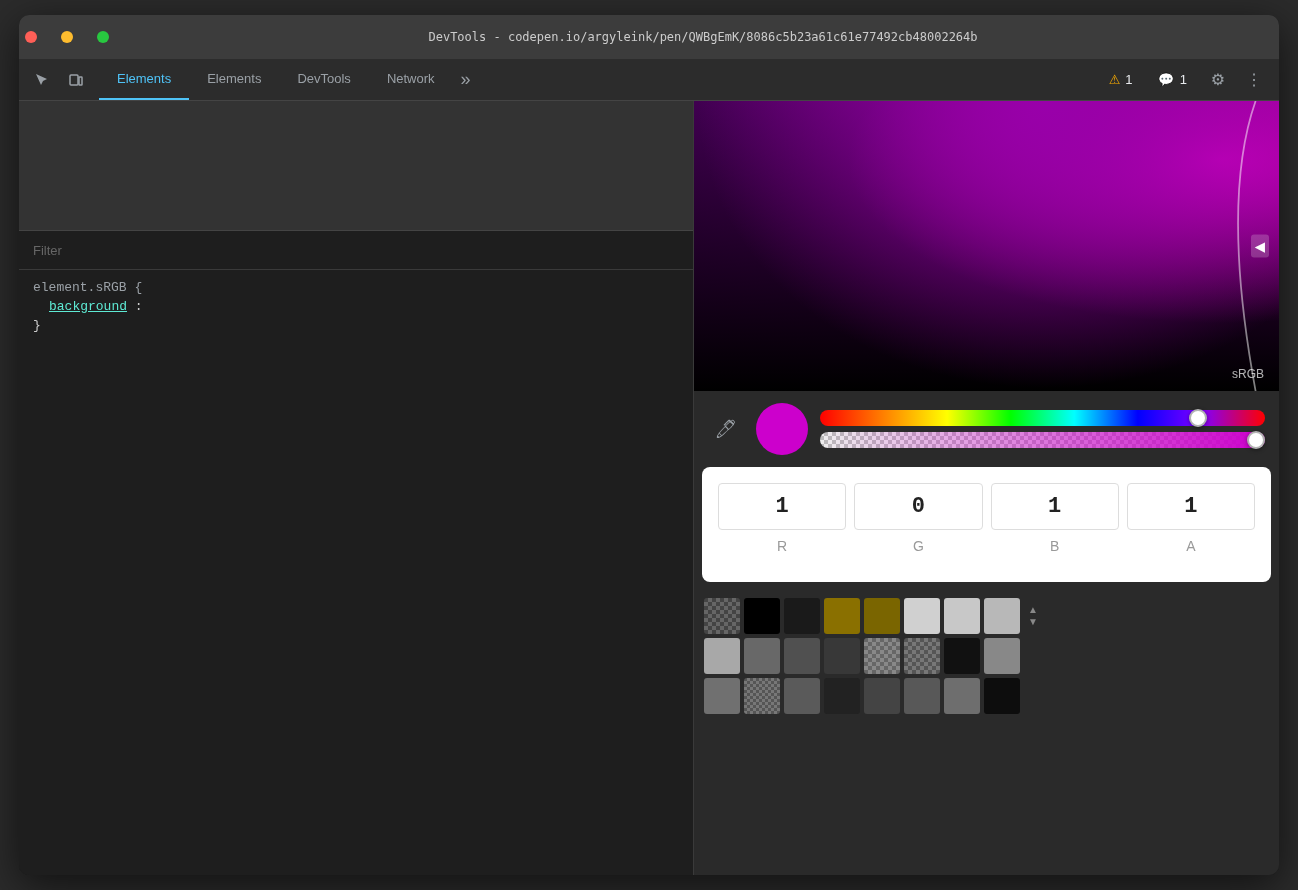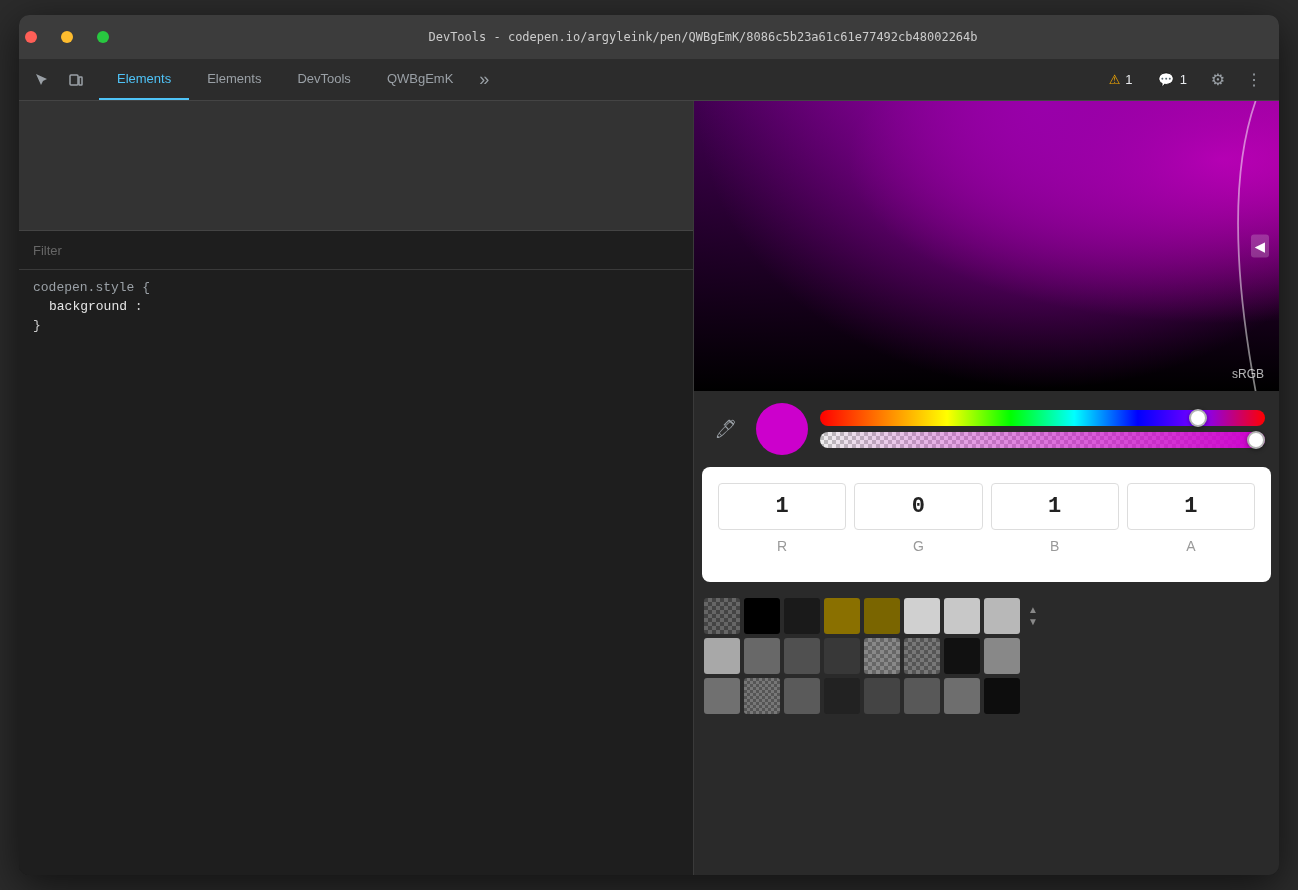--- a/index.html
+++ b/index.html
@@ -170,21 +170,21 @@
       font-family: 'Courier New', monospace;
       font-size: 13px;
       color: #ccc;
       flex: 1;
     }
 
     .style-rule {
       color: #9aa0a6;
       margin-bottom: 4px;
     }
-    .style-prop-name { color: #e5e5e5; }
+    .style-prop-name { color: #5eead4; text-decoration: underline; }
     .style-prop-value { color: #ccc; }
     .brace { color: #ccc; }
 
     
     .color-tooltip {
       position: absolute;
       top: 228px;
       left: 236px;
       background: white;
       border-radius: 8px;
@@ -433,21 +433,21 @@
       <div class="tab active">
         <span>Elements</span>
       </div>
       <div class="tab">
         <span>Elements</span>
       </div>
       <div class="tab">
         <span>DevTools</span>
       </div>
       <div class="tab">
-        <span>QWBgEmK</span>
+        <span>Network</span>
       </div>
       <div class="more-btn">
         <span>»</span>
       </div>
     </div>
 
     <div class="toolbar-right">
       <button class="badge-btn badge-warn">
         <span>⚠</span>
         <span class="badge-num">1</span>
@@ -470,21 +470,21 @@
     <div class="left-panel">
 
       <div class="dom-area"></div>
 
       <div class="filter-bar">
         <input type="text" style="color: #e5e5e5; font-size: 13px; background: transparent; border: none; outline: none; width: 100%;" placeholder="Filter">
       </div>
 
       <div class="styles-panel">
         <div class="style-rule">
-          <span>codepen.style {</span>
+          <span>element.sRGB {</span>
         </div>
         <div style="padding-left: 16px; margin-bottom: 4px;">
           <span class="style-prop-name">background</span>
           <span style="color:#ccc;">: </span>
           <span class="style-prop-value" style="cursor:pointer;"></span>
         </div>
         <div class="brace">}</div>
       </div>
 
     </div>

